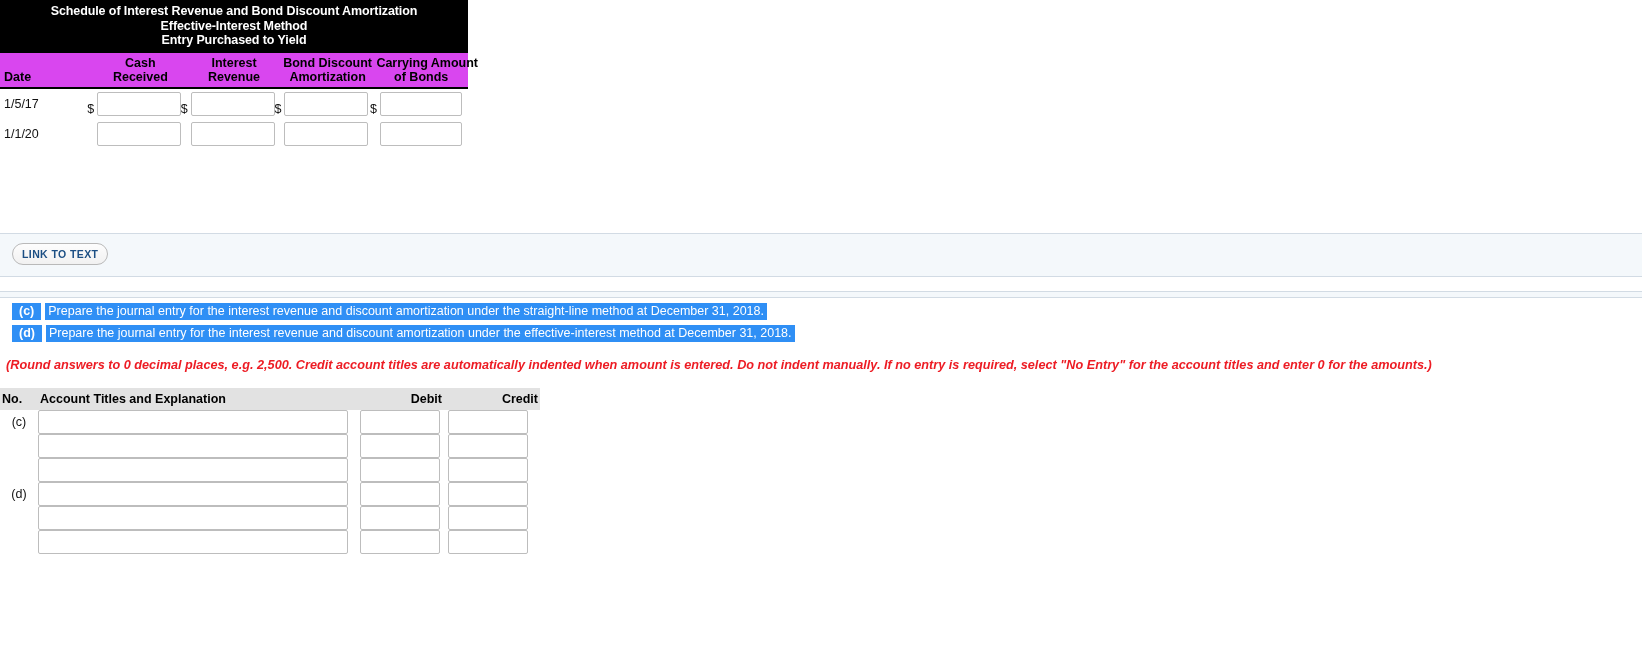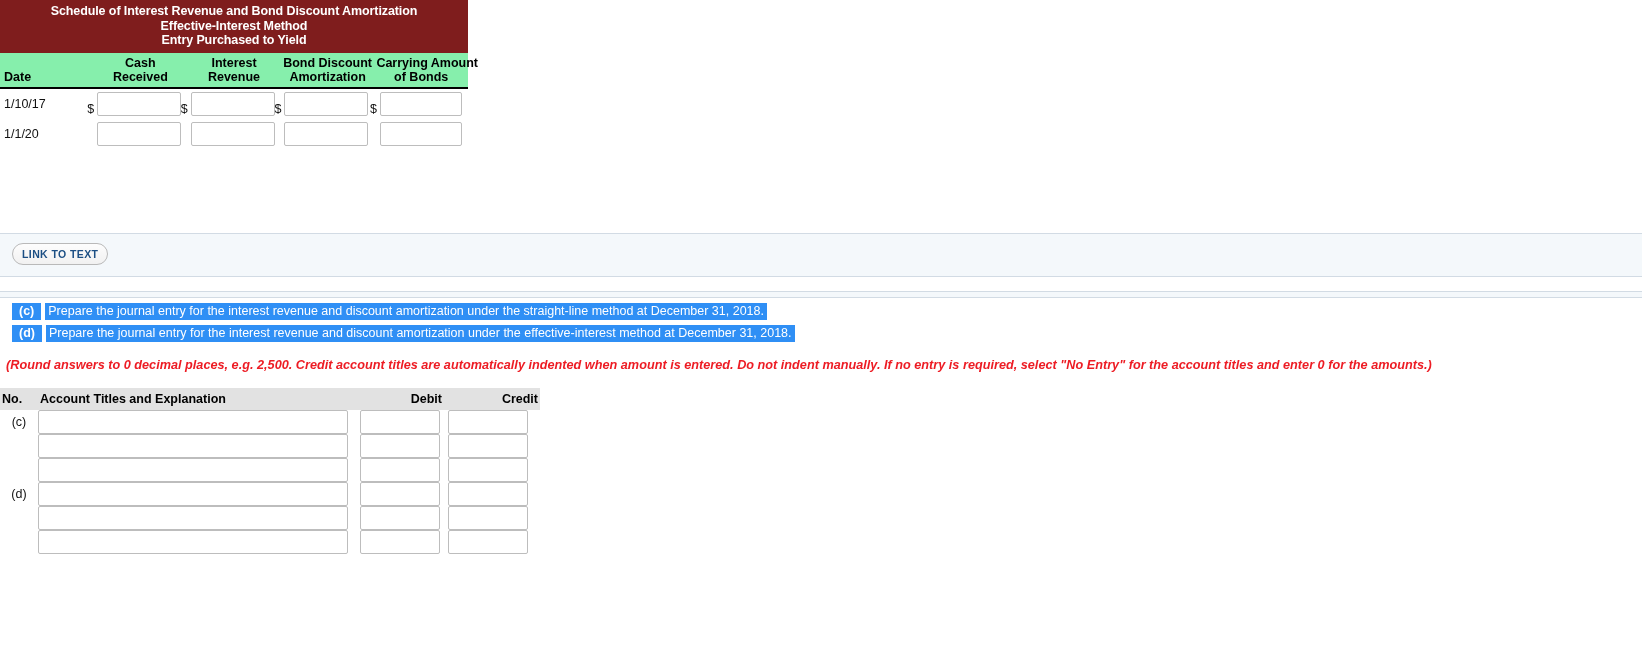--- a/index.html
+++ b/index.html
@@ -22,33 +22,33 @@
     left: 0;
     top: 0;
     width: 468px;
   }
   table.schedule {
     border-collapse: collapse;
     width: 468px;
     table-layout: fixed;
   }
   .sched-title-cell {
-    background: #7f1d1d;
+    background: #000000;
     color: #ffffff;
     text-align: center;
     font-weight: bold;
     font-size: 12.5px;
     line-height: 14.5px;
     padding: 4px 2px 5px 2px;
     letter-spacing: -0.1px;
   }
   .sched-title-cell .tline { display: block; white-space: nowrap; }
 
   td.col-head {
-    background: #86efac;
+    background: #d946ef;
     text-align: center;
     vertical-align: bottom;
     font-weight: bold;
     font-size: 12.5px;
     line-height: 14px;
     padding: 3px 2px 3px 2px;
     border-bottom: 2px solid #000;
   }
   td.col-head.date-head { text-align: left; padding-left: 4px; }
   td.col-head .hline { display: block; white-space: nowrap; }
@@ -250,21 +250,21 @@
           <span class="hline">Bond Discount</span>
           <span class="hline">Amortization</span>
         </td>
         <td class="col-head" style="width:116px">
           <span class="hline">Carrying Amount</span>
           <span class="hline">of Bonds</span>
         </td>
       </tr>
 
       <tr>
-        <td class="date-cell">1/10/17</td>
+        <td class="date-cell">1/5/17</td>
         <td class="amt-cell">
           <span class="amt-inner">
             <span class="dollar">$</span>
             <input class="cellbox" type="text" value="" style="">
           </span>
         </td>
         <td class="amt-cell">
           <span class="amt-inner">
             <span class="dollar">$</span>
             <input class="cellbox" type="text" value="" style="">

